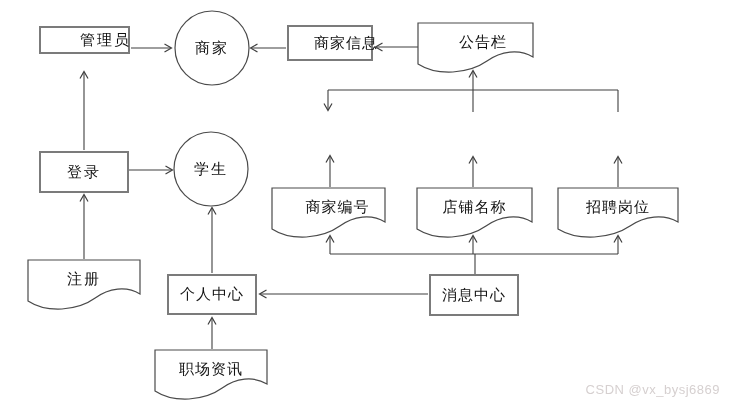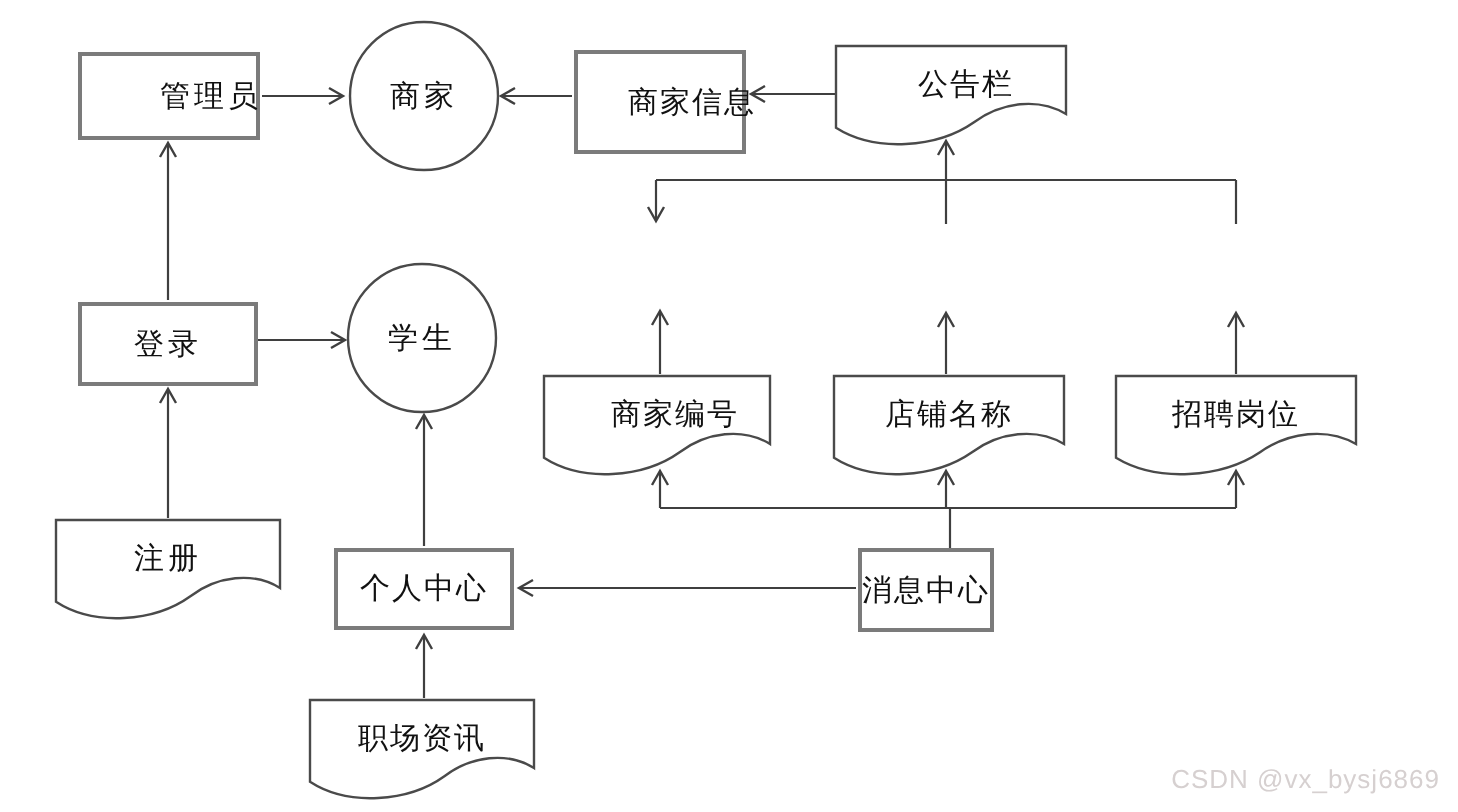--- a/index.html
+++ b/index.html
@@ -84,25 +84,25 @@
     <g fill="#ffffff" stroke="#4a4a4a" stroke-width="1.2">
       <path d="M418,23 h115 v34 c-13.8,-8.3 -32.2,-6 -46,4.1 c-18.4,12.9 -49.5,15.2 -69,2.8 z"></path>
       <path d="M272,188 h113 v34 c-13.6,-8.3 -31.6,-6 -45.2,4.1 c-18.1,12.9 -48.6,15.2 -67.8,2.8 z"></path>
       <path d="M417,188 h115 v34 c-13.8,-8.3 -32.2,-6 -46,4.1 c-18.4,12.9 -49.5,15.2 -69,2.8 z"></path>
       <path d="M558,188 h120 v34 c-14.4,-8.3 -33.6,-6 -48,4.1 c-19.2,12.9 -51.6,15.2 -72,2.8 z"></path>
       <path d="M28,260 h112 v34 c-13.4,-8.3 -31.4,-6 -44.8,4.1 c-17.9,12.9 -48.2,15.2 -67.2,2.8 z"></path>
       <path d="M155,350 h112 v34 c-13.4,-8.3 -31.4,-6 -44.8,4.1 c-17.9,12.9 -48.2,15.2 -67.2,2.8 z"></path>
     </g>
   </svg>
 
-  <div class="node-rect" style="left:39px;top:26px;width:91px;height:44px;padding-left:42px;">管理员</div>
-  <div class="node-rect" style="left:287px;top:25px;width:86px;height:52px;letter-spacing:1px;padding-left:32px;">商家信息</div>
+  <div class="node-rect" style="left:39px;top:26px;width:91px;height:28px;padding-left:42px;">管理员</div>
+  <div class="node-rect" style="left:287px;top:25px;width:86px;height:36px;letter-spacing:1px;padding-left:32px;">商家信息</div>
   <div class="node-rect" style="left:39px;top:151px;width:90px;height:42px;">登录</div>
   <div class="node-rect" style="left:167px;top:274px;width:90px;height:41px;letter-spacing:1px;">个人中心</div>
-  <div class="node-rect" style="left:429px;top:274px;width:68px;height:42px;letter-spacing:1px;">消息中心</div>
+  <div class="node-rect" style="left:429px;top:274px;width:90px;height:42px;letter-spacing:1px;">消息中心</div>
 
   <div class="node-label" style="left:175px;top:29px;width:74px;height:38px;">商家</div>
   <div class="node-label" style="left:174px;top:150px;width:74px;height:38px;">学生</div>
 
   <div class="node-label" style="left:418px;top:25px;width:130px;height:34px;letter-spacing:1px;">公告栏</div>
   <div class="node-label" style="left:272px;top:190px;width:131px;height:34px;letter-spacing:1px;">商家编号</div>
   <div class="node-label" style="left:417px;top:190px;width:115px;height:34px;letter-spacing:1px;">店铺名称</div>
   <div class="node-label" style="left:558px;top:190px;width:120px;height:34px;letter-spacing:1px;">招聘岗位</div>
   <div class="node-label" style="left:28px;top:261px;width:112px;height:36px;">注册</div>
   <div class="node-label" style="left:155px;top:352px;width:112px;height:34px;letter-spacing:1px;">职场资讯</div>

